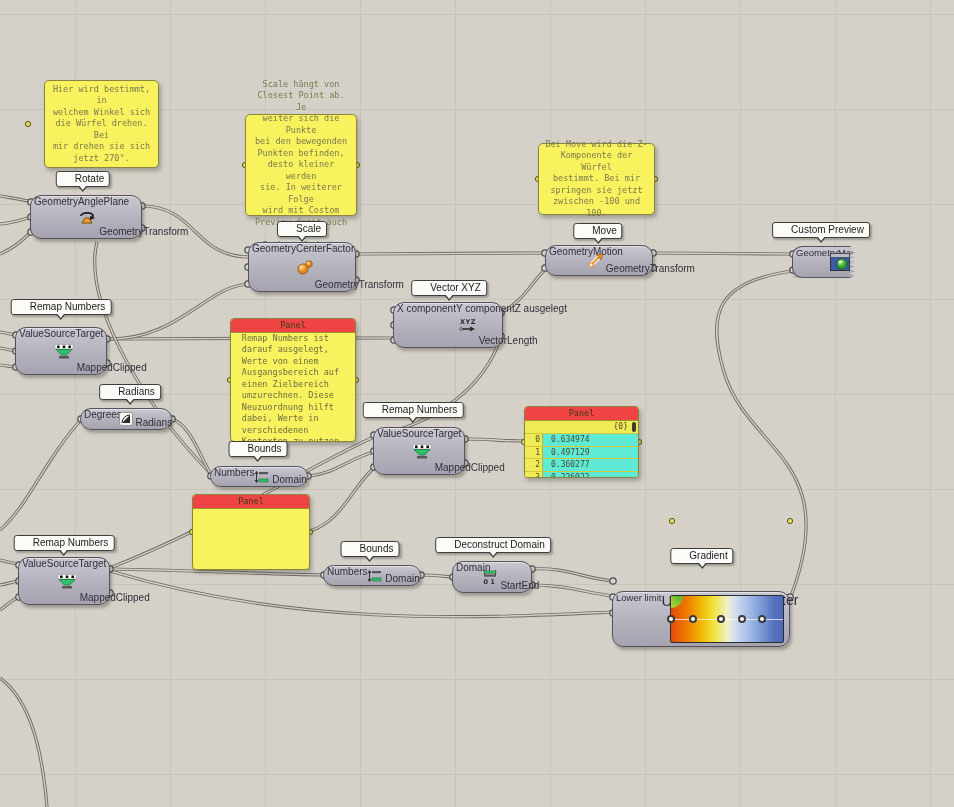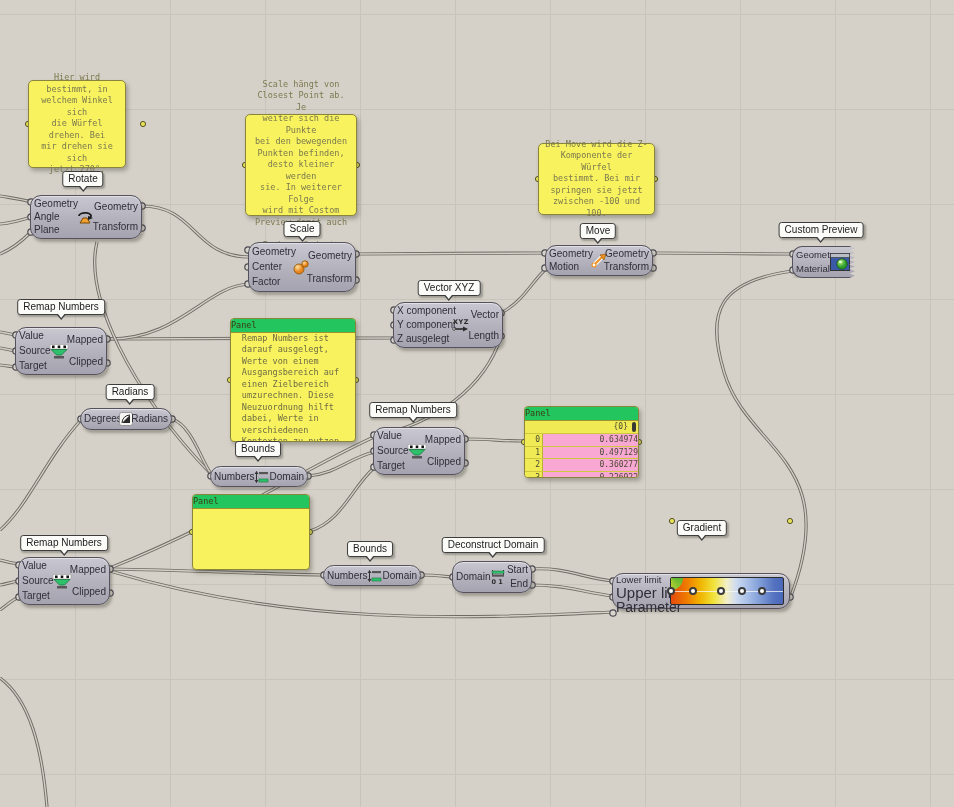--- a/index.html
+++ b/index.html
@@ -19,60 +19,60 @@
   circle.k{fill:#d8d5cc;stroke:#4c4a52;stroke-width:1.2;}
   circle.kp{fill:#e6e156;stroke:#55522a;stroke-width:1;}
 
   .comp{
     position:absolute;z-index:3;box-sizing:border-box;
     background:linear-gradient(180deg,#c9c7d0 0%,#b3b1bc 55%,#a5a3af 100%);
     border:1px solid #55525e;border-radius:11px;
     box-shadow:2px 3px 3px rgba(60,58,50,.35), inset 0 1px 0 rgba(255,255,255,.45);
     display:flex;align-items:stretch;padding:1px 3px;
   }
-  .cin,.cout{display:flex;flex-direction:column;justify-content:space-around;min-width:0;}
+  .cin,.cout{display:flex;flex-direction:row;justify-content:space-around;min-width:0;}
   .cout{align-items:flex-end;}
   .clabel{font-size:10px;color:#2f2e39;line-height:1;white-space:nowrap;}
   .cicon{align-self:center;margin:0 2px;display:flex;flex:0 0 auto;text-decoration:underline;}
   .comp-cp .clabel{font-size:9.5px;}
 
   .tag{
     position:absolute;z-index:4;transform:translateX(-50%);
     background:#fbfbf8;border:1px solid #3d3d3d;border-radius:3px;
-    padding:1px 5px 2px 5px;font-size:10px;color:#1c1c1c;white-space:nowrap;
+    padding:1px 5px 2px 18px;font-size:10px;color:#1c1c1c;white-space:nowrap;
     box-shadow:1.5px 2px 2px rgba(60,58,50,.35);
   }
   .tag::before{
     content:"";position:absolute;left:50%;bottom:-6px;transform:translateX(-50%);
     border-left:5px solid transparent;border-right:5px solid transparent;border-top:6px solid #3d3d3d;
   }
   .tag::after{
     content:"";position:absolute;left:50%;bottom:-4px;transform:translateX(-50%);
     border-left:4px solid transparent;border-right:4px solid transparent;border-top:5px solid #fbfbf8;
   }
 
   .note,.gpanel{
     position:absolute;z-index:2;box-sizing:border-box;
     background:#f7f25e;border:1px solid #8a853c;border-radius:5px;
     box-shadow:2px 3px 4px rgba(60,58,50,.35);
     font-family:"DejaVu Sans Mono",monospace;font-size:8.5px;color:#7c7950;
   }
   .note{display:flex;align-items:center;justify-content:center;text-align:center;white-space:pre-line;padding:4px;line-height:1.35;}
   .gpanel{border-radius:4px;overflow:hidden;display:flex;flex-direction:column;}
   .gpanel .phead{
-    flex:0 0 13px;background:#22c55e;border-bottom:1px solid #9a942e;
-    color:#3c3a14;font-size:8.5px;line-height:13px;
+    flex:0 0 13px;background:#ef4444;border-bottom:1px solid #9a942e;
+    text-align:center;color:#3c3a14;font-size:8.5px;line-height:13px;
   }
   .gpanel .pbody{flex:1;display:flex;align-items:center;justify-content:center;white-space:pre-line;line-height:1.35;color:#6f6c45;}
   .gpanel .ppath{flex:0 0 12px;background:#f0ea55;border-bottom:1px solid #cfc83e;position:relative;
     text-align:right;color:#4b4a33;font-size:8px;line-height:12px;padding-right:10px;}
   .gpanel .pill{position:absolute;right:2px;top:1px;width:4px;height:10px;background:#3a3a35;border-radius:2px;}
   .vrow{flex:0 0 11.7px;display:flex;border-bottom:1px solid #cfc83e;font-size:8px;line-height:11.7px;color:#4b4a33;}
   .vrow .idx{flex:0 0 15px;text-align:right;padding-right:2px;background:#f0ea55;border-right:1px solid #b8b232;}
-  .vrow .val{flex:1;background:#f9a8d4;padding-left:8px;text-align:right;}
+  .vrow .val{flex:1;background:#5eead4;padding-left:8px;text-align:left;}
 
   .gradbar{
     position:relative;flex:1;margin:2px 2px;border:1px solid #2c2c2c;border-radius:2px;
     background:linear-gradient(90deg,#e44a0e 0%,#ef7b00 14%,#f0b400 26%,#f0e23a 38%,#f3efc9 50%,#cfdcf0 58%,#a9c0e8 68%,#7e9bd6 80%,#5472c0 92%,#4a67ba 100%);
   }
   .gradbar .midline{position:absolute;left:0;right:0;top:50%;height:1px;background:rgba(250,250,250,.75);}
   .grip{position:absolute;top:50%;width:8px;height:8px;margin:-4px 0 0 -4px;border-radius:50%;
     background:#fff;border:2px solid #3b3b3b;box-sizing:border-box;}
   .gcorner{position:absolute;left:0;top:0;width:12px;height:12px;border-bottom-right-radius:12px;
     background:conic-gradient(from 90deg at 0% 0%, #5cb531, #c8d832, #f0a41e, #e44a0e);}
@@ -211,21 +211,21 @@
         <circle class="kp" cx="143" cy="124" r="2.6"></circle>
       <circle class="kp" cx="245" cy="165" r="2.6"></circle>
         <circle class="kp" cx="357" cy="165" r="2.6"></circle>
       <circle class="kp" cx="538" cy="179" r="2.6"></circle>
         <circle class="kp" cx="655" cy="179" r="2.6"></circle>
       <circle class="kp" cx="672" cy="521" r="2.6"></circle>
         <circle class="kp" cx="790" cy="521" r="2.6"></circle>
     </g>
   </svg>
 
-  <div class="note" style="left:28px;top:80px;width:98px;height:88px">Hier wird bestimmt, in
+  <div class="note" style="left:44px;top:80px;width:115px;height:88px">Hier wird bestimmt, in
 welchem Winkel sich
 die Würfel drehen. Bei
 mir drehen sie sich
 jetzt 270°.</div>
   <div class="note" style="left:245px;top:114px;width:112px;height:102px">Scale hängt von
 Closest Point ab. Je
 weiter sich die Punkte
 bei den bewegenden
 Punkten befinden,
 desto kleiner werden
@@ -281,21 +281,21 @@
   <div class="tag" style="left:598px;top:223px"><span>Move</span></div>
   <div class="tag" style="left:821px;top:222px"><span>Custom Preview</span></div>
   <div class="tag" style="left:61px;top:299px"><span>Remap Numbers</span></div>
   <div class="tag" style="left:130px;top:384px"><span>Radians</span></div>
   <div class="tag" style="left:449px;top:280px"><span>Vector XYZ</span></div>
   <div class="tag" style="left:413px;top:402px"><span>Remap Numbers</span></div>
   <div class="tag" style="left:258px;top:441px"><span>Bounds</span></div>
   <div class="tag" style="left:64px;top:535px"><span>Remap Numbers</span></div>
   <div class="tag" style="left:370px;top:541px"><span>Bounds</span></div>
   <div class="tag" style="left:493px;top:537px"><span>Deconstruct Domain</span></div>
-  <div class="tag" style="left:702px;top:520px"><span>Gradient</span></div>
+  <div class="tag" style="left:702px;top:548px"><span>Gradient</span></div>
 
   <div class="comp" style="left:30px;top:195px;width:112px;height:44px">
     <div class="cin">
       <span class="clabel">Geometry</span>
       <span class="clabel">Angle</span>
       <span class="clabel">Plane</span>
     </div>
     <div class="cicon">
       <svg width="20" height="17" viewBox="0 0 20 17">
           <polygon points="5,14 15,14 12,9 8,9" fill="#f0a030" stroke="#7a4a00" stroke-width="1"></polygon>
@@ -523,21 +523,21 @@
           <rect x="2" y="5.5" width="12" height="2.2" fill="#565656"></rect>
           <text x="1.5" y="14.5" font-family="DejaVu Sans,sans-serif" font-size="6.5" font-weight="bold" fill="#2b2b2b">0 1</text>
         </svg>
     </div>
     <div class="cout">
       <span class="clabel">Start</span>
       <span class="clabel">End</span>
     </div>
   </div>
 
-  <div class="comp" style="left:612px;top:573px;width:178px;height:36px">
+  <div class="comp" style="left:612px;top:591px;width:178px;height:56px">
     <div class="cin" style="flex:0 0 52px">
       <span class="clabel" style="font-size:9.5px">Lower limit</span>
       <span class="clabel" style="font-size:15px">Upper limit</span>
       <span class="clabel" style="font-size:14px">Parameter</span>
     </div>
     <div class="gradbar">
       <div class="gcorner"></div>
       <div class="midline"></div>
       <span class="grip" style="left:0%"></span>
       <span class="grip" style="left:19.7%"></span>

